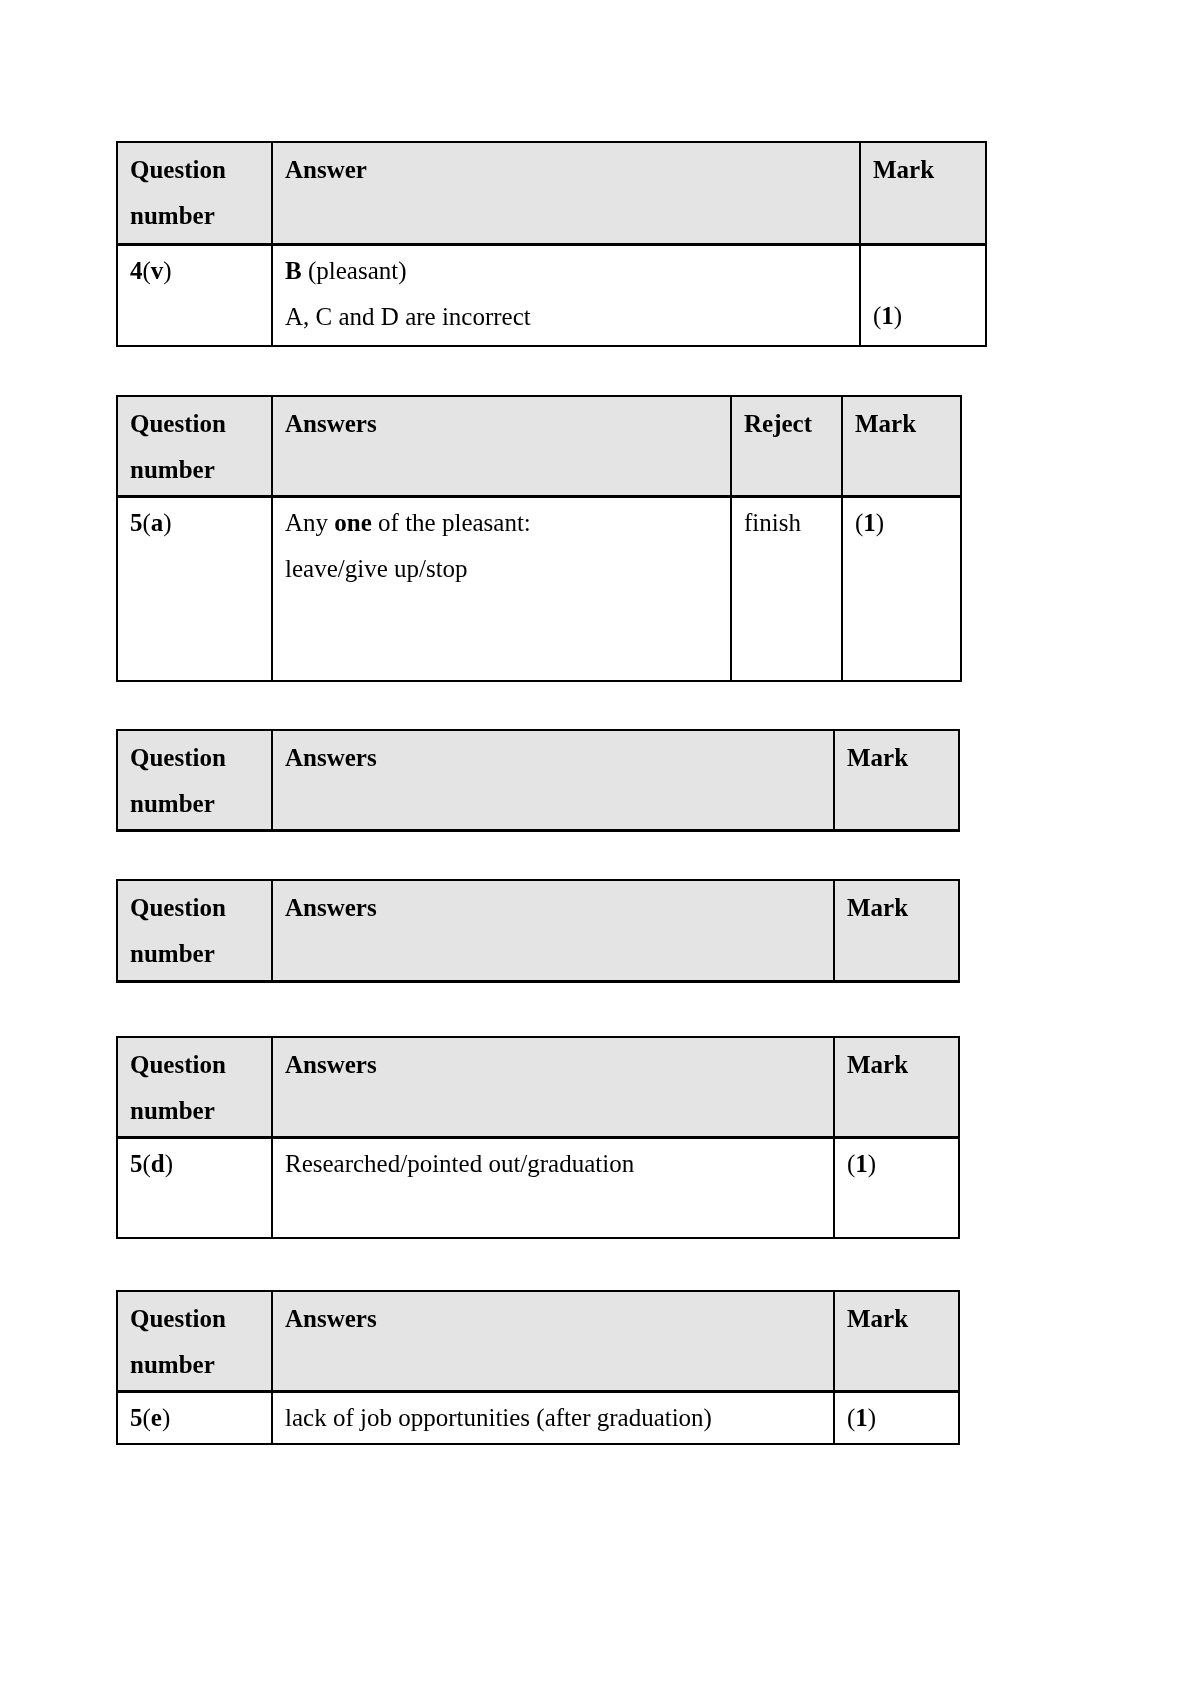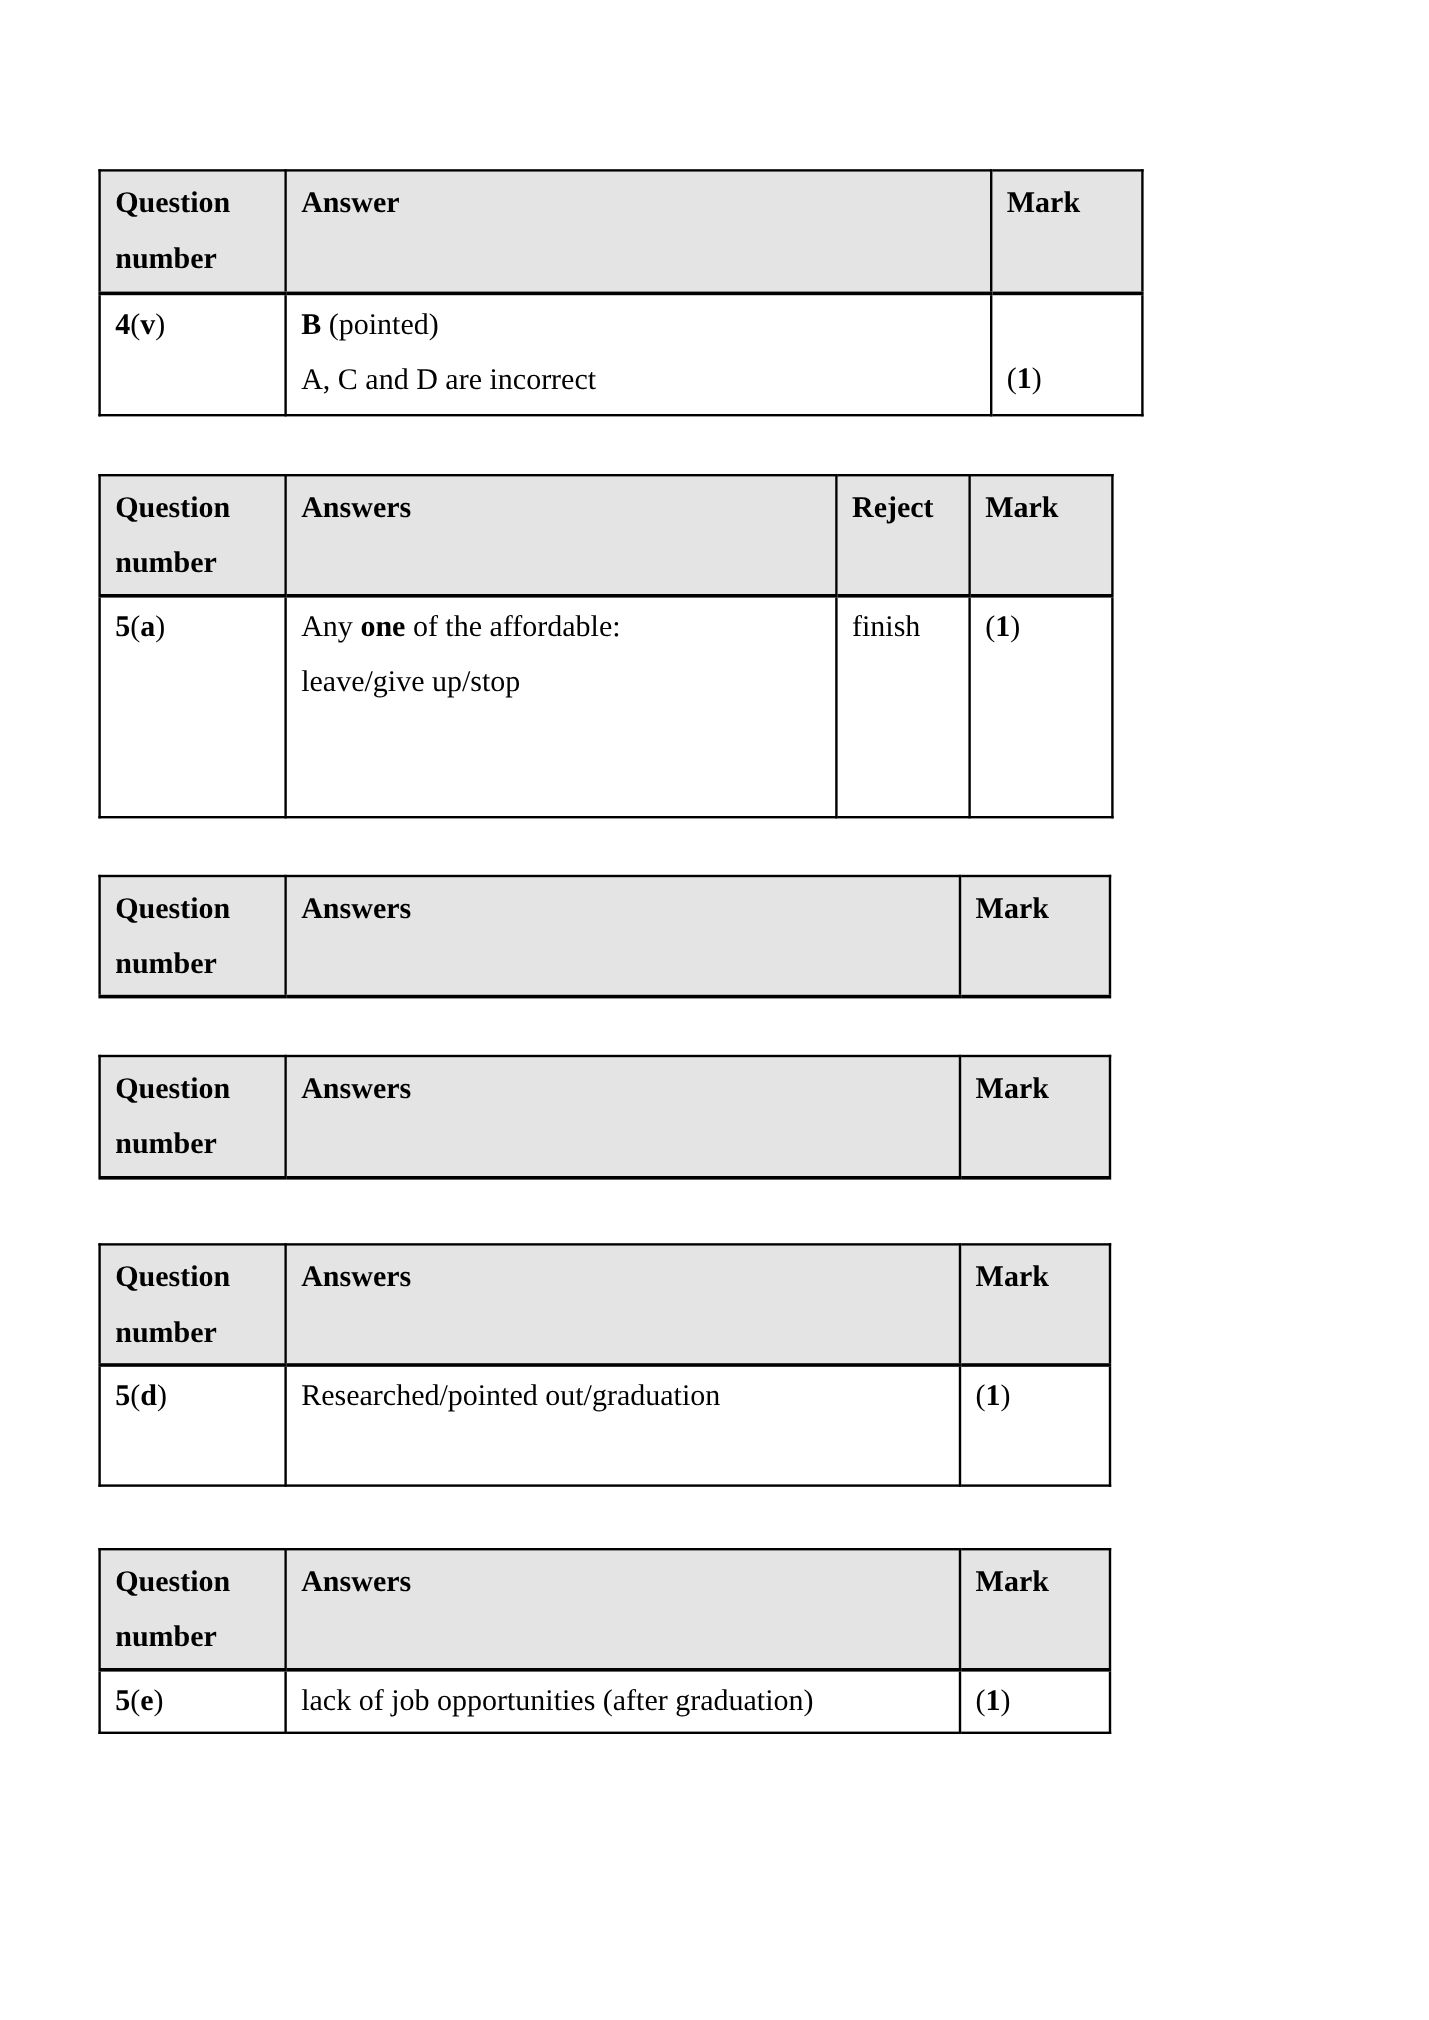--- a/index.html
+++ b/index.html
@@ -13,21 +13,21 @@
   body{
     width:1191px;height:1683px;
     background:var(--page-bg);
     font-family:"Liberation Serif","DejaVu Serif",serif;
     color:var(--text);
   }
   .page{position:relative;width:1191px;height:1683px;overflow:hidden;}
   table.mark-table{
     border-collapse:collapse;
     table-layout:fixed;
-    margin-left:82px;
+    margin-left:116px;
     font-size:25px;
     line-height:46px;
   }
   .t1{margin-top:141px;}
   .t2{margin-top:48px;}
   .t3{margin-top:47px;}
   .t4{margin-top:47px;}
   .t5{margin-top:53px;}
   .t6{margin-top:51px;}
   .mark-table th,.mark-table td{
@@ -75,21 +75,21 @@
         <tr class="header-row">
       <th>Question number</th>
       <th>Answer</th>
       <th>Mark</th>
     </tr>
     <tr class="body-row">
       <td>
             <div class="line"><span class="b">4</span><span>(</span><span class="b">v</span><span>)</span></div>
           </td>
       <td>
-            <div class="line"><span class="b">B</span><span> (pointed)</span></div>
+            <div class="line"><span class="b">B</span><span> (pleasant)</span></div>
             <div class="line"><span>A, C and D are incorrect</span></div>
           </td>
       <td class="vbottom">
             <div class="line"><span>(</span><span class="b">1</span><span>)</span></div>
           </td>
     </tr>
   </tbody>
     </table>
 
   <table class="mark-table t2">
@@ -104,21 +104,21 @@
       <th>Question number</th>
       <th>Answers</th>
       <th>Reject</th>
       <th>Mark</th>
     </tr>
     <tr class="body-row">
       <td>
             <div class="line"><span class="b">5</span><span>(</span><span class="b">a</span><span>)</span></div>
           </td>
       <td>
-            <div class="line"><span>Any </span><span class="b">one</span><span> of the affordable:</span></div>
+            <div class="line"><span>Any </span><span class="b">one</span><span> of the pleasant:</span></div>
             <div class="line"><span>leave/give up/stop</span></div>
           </td>
       <td>
             <div class="line"><span>finish</span></div>
           </td>
       <td>
             <div class="line"><span>(</span><span class="b">1</span><span>)</span></div>
           </td>
     </tr>
   </tbody>

